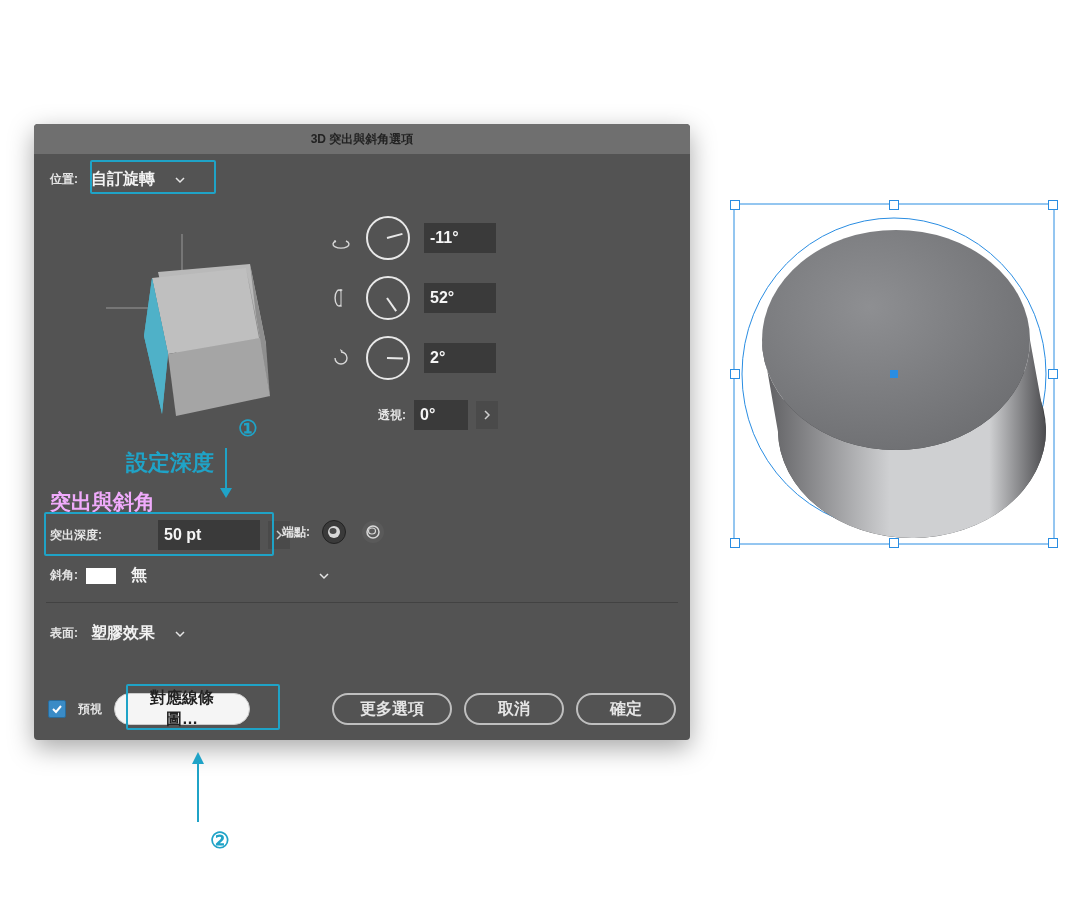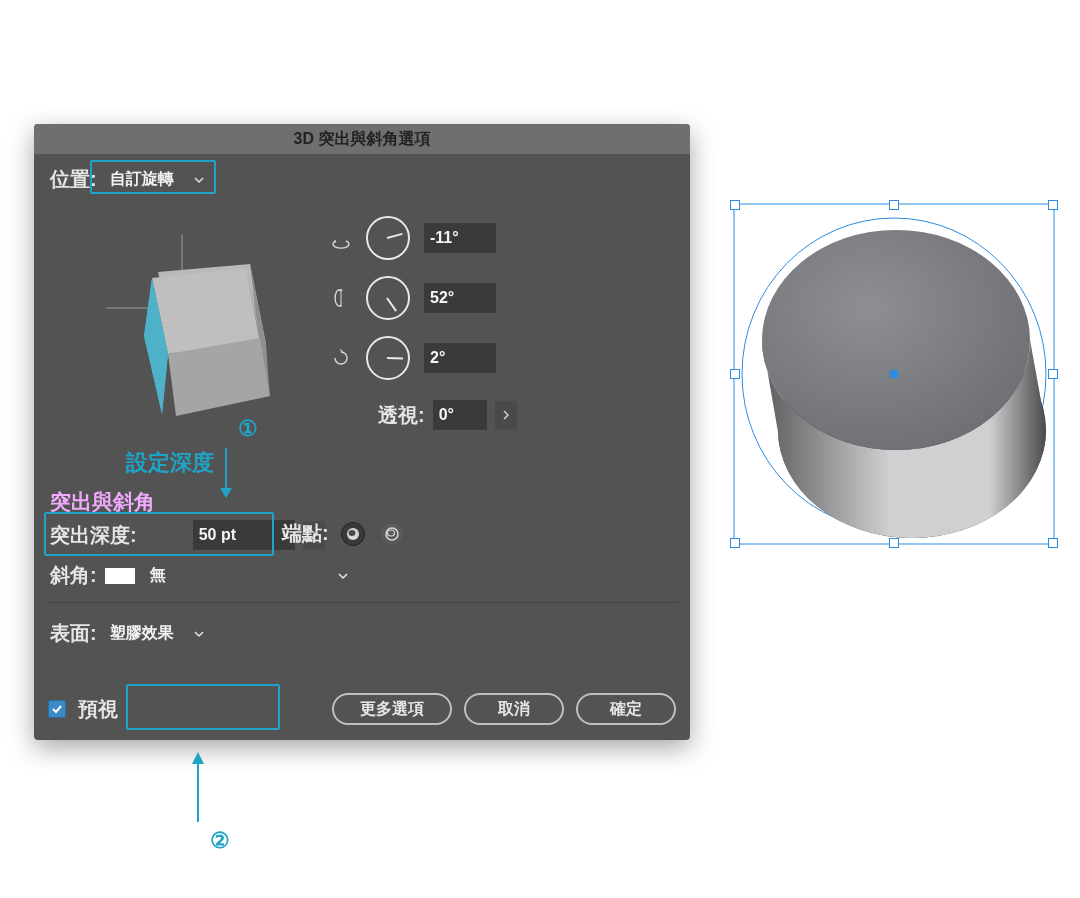--- a/index.html
+++ b/index.html
@@ -30,40 +30,40 @@
   }
   .dialog-titlebar {
     height: 30px;
     background: #6f6f6f;
     border-top-left-radius: 4px;
     border-top-right-radius: 4px;
     display: flex;
     align-items: center;
     justify-content: center;
     color: #222;
-    font-size: 16px;
+    font-size: 12px;
     font-weight: bold;
   }
   .dialog-body {
     position: relative;
     width: 100%;
     height: calc(100% - 30px);
   }
   .row {
     position: absolute;
     display: flex;
     align-items: center;
     gap: 8px;
     font-size: 16px;
     color: #e5e5e5;
     font-weight: bold;
   }
   .label {
     color: #e5e5e5;
-    font-size: 20px;
+    font-size: 12px;
     font-weight: bold;
   }
   .combo {
     display: inline-flex;
     align-items: center;
     gap: 18px;
     background: rgba(0,0,0,0);
     border: 1px solid transparent;
     padding: 2px 4px;
     color: #f2f2f2;
@@ -372,20 +372,23 @@
         </span>
       </div>
 
       <div class="btn-row">
         <span class="checkbox">
           <svg width="12" height="12" viewBox="0 0 12 12">
               <path d="M2 6 L5 9 L10 3" fill="none" stroke="#fff" stroke-width="2"></path>
             </svg>
         </span>
         <span class="label">預視</span>
+        <button class="pill white" style="width:136px;">
+          <span>對應線條圖…</span>
+        </button>
         <div style="flex:1"></div>
         <button class="pill" style="width:120px;">
           <span>更多選項</span>
         </button>
         <button class="pill" style="width:100px;">
           <span>取消</span>
         </button>
         <button class="pill" style="width:100px;text-align:center;">
           <span>確定</span>
         </button>

